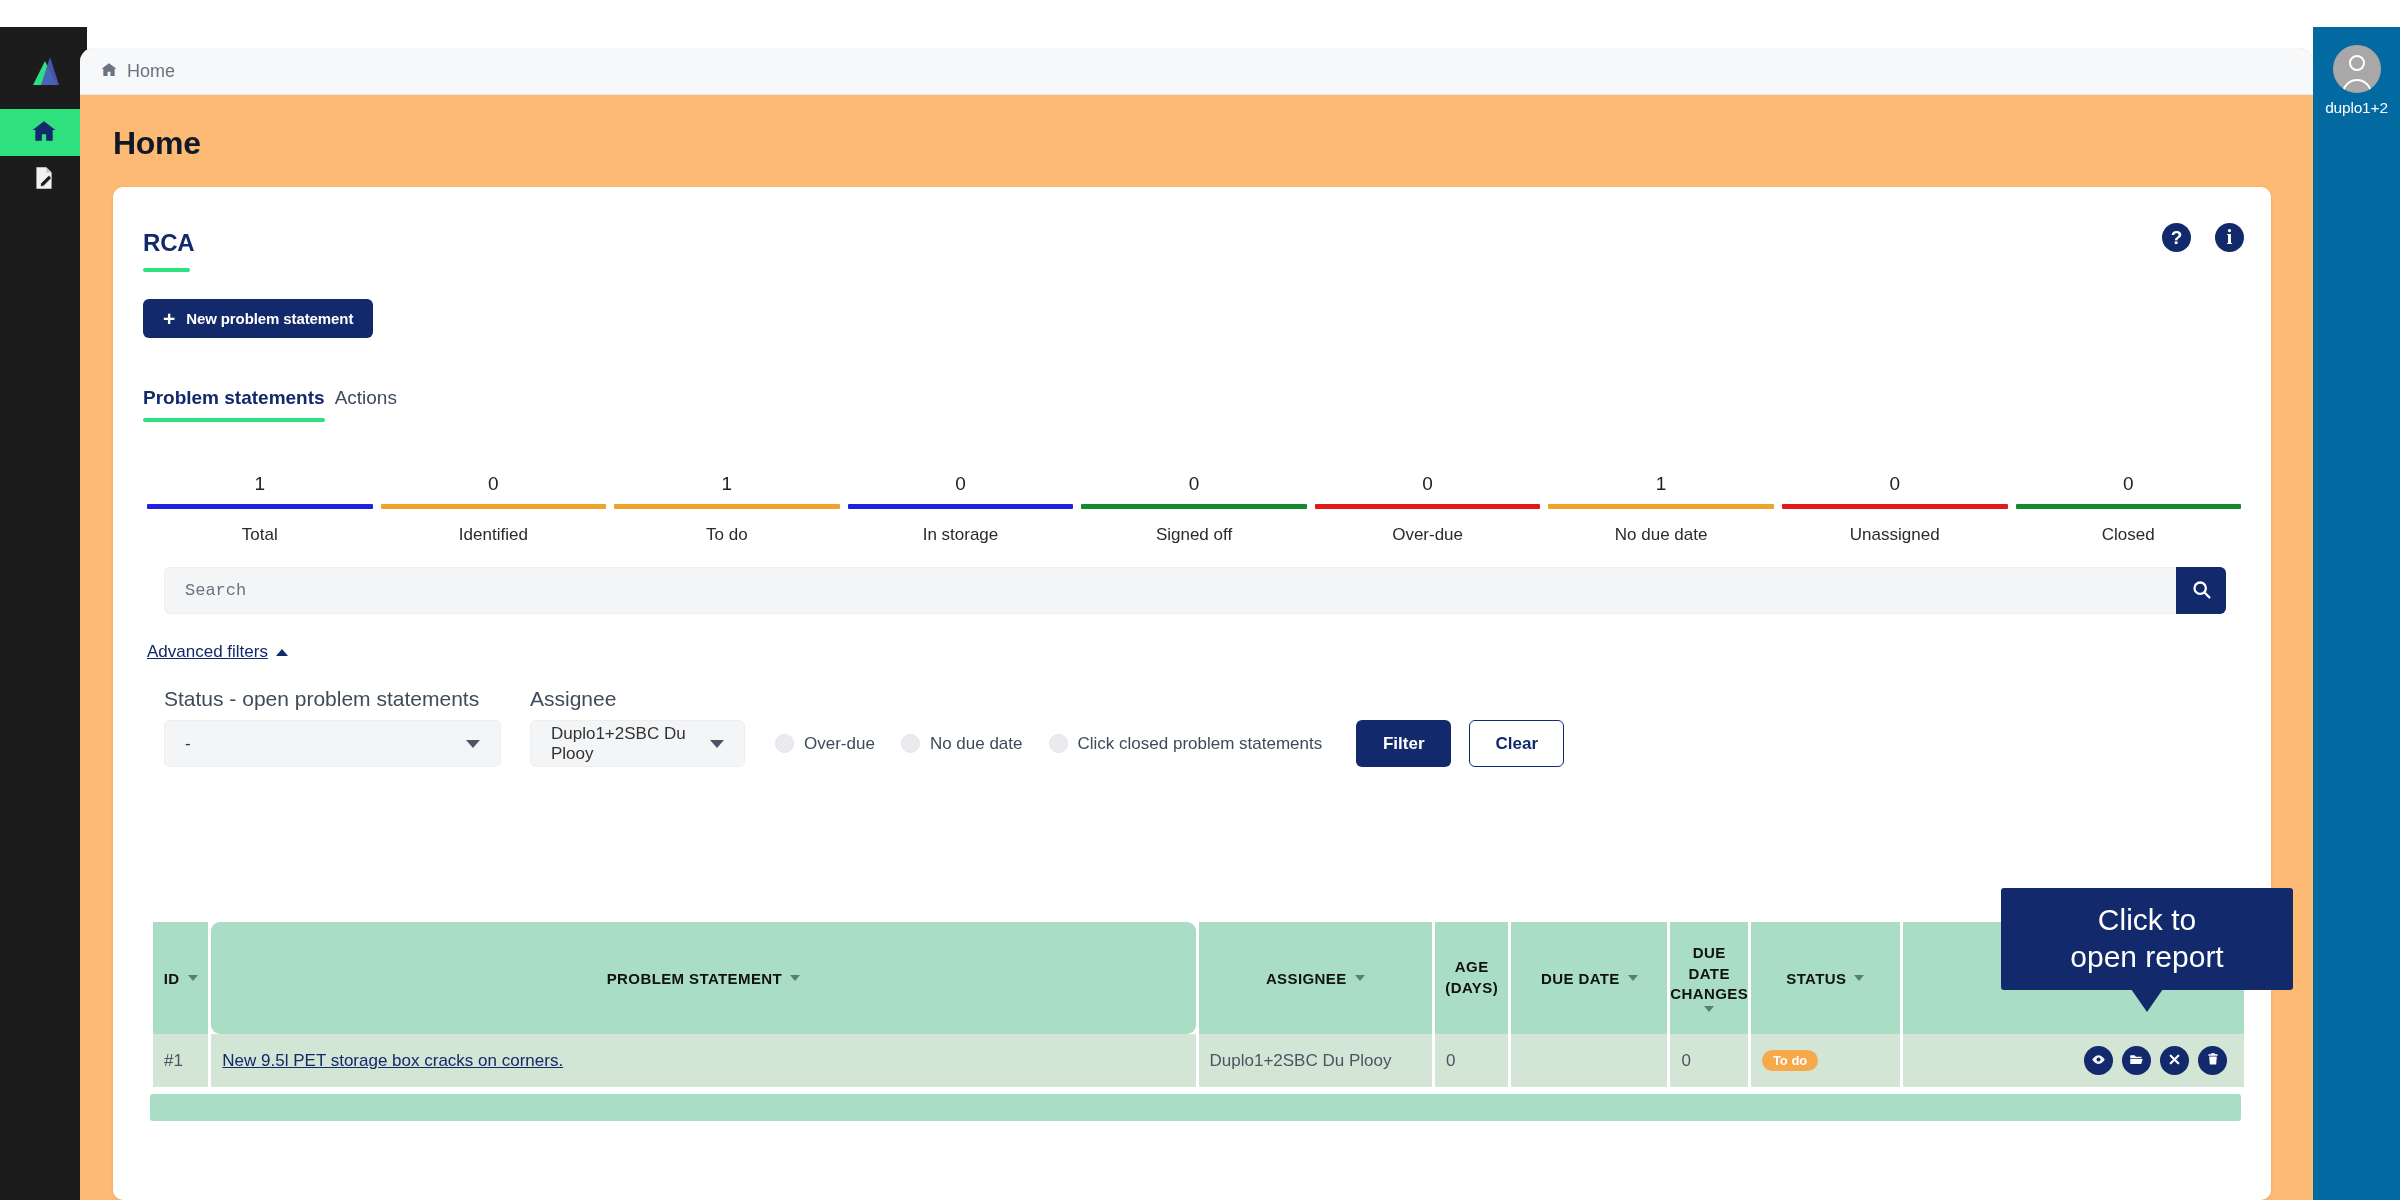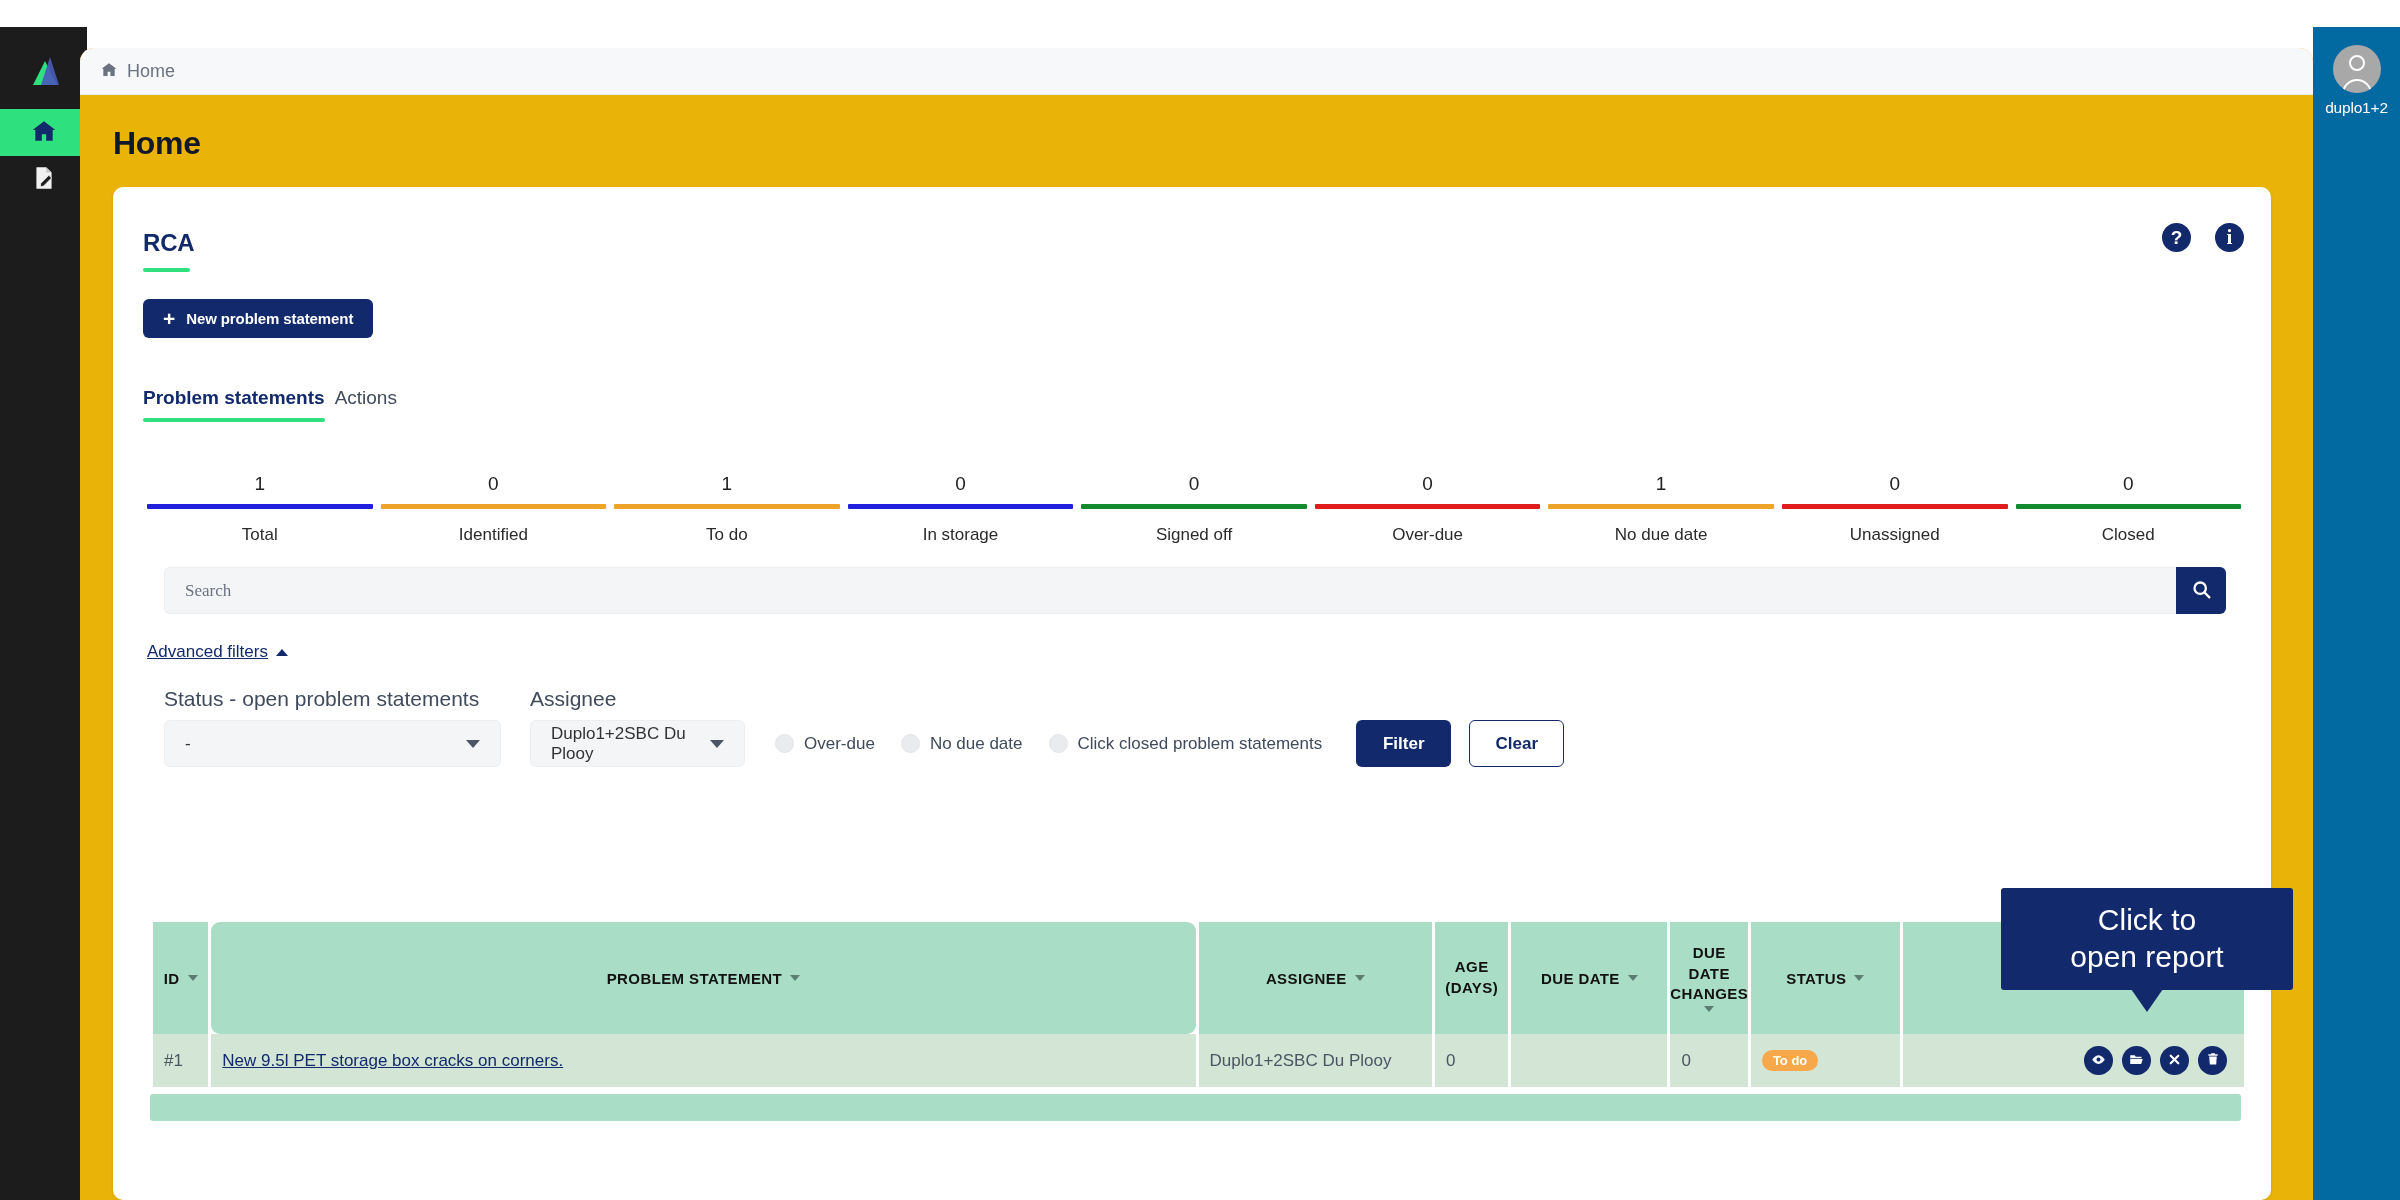--- a/index.html
+++ b/index.html
@@ -54,21 +54,21 @@
     position: absolute; bottom: -8px; left: 50%; transform: translateX(-50%);
     width: 30px; height: 22px; border-radius: 16px 16px 0 0;
     border: 2.5px solid #ffffff; border-bottom: none;
   }
   .user-name { color: #fff; font-size: 15.5px; letter-spacing: -0.2px; white-space: nowrap; }
 
   
   .main {
     position: absolute; left: 80px; top: 48px;
     width: 2233px; height: 1152px;
-    background: #eab308;
+    background: #fdba74;
     border-radius: 14px 14px 0 0;
     overflow: hidden;
   }
   .breadcrumb {
     height: 47px; background: #f7f8f9;
     display: flex; align-items: center; padding-left: 20px; gap: 9px;
     border-bottom: 1px solid #e8eaed;
   }
   .breadcrumb .bc-label { font-size: 18px; color: #6b7280; }
 
@@ -152,21 +152,21 @@
     position: absolute; left: 51px; top: 380px;
     width: 2062px; height: 47px;
     display: flex;
   }
   .search-input {
     flex: 1; height: 47px;
     background: #f4f5f7;
     border: 1px solid #eceef0; border-right: none;
     border-radius: 6px 0 0 6px;
     padding: 8px 20px; font-size: 17px; color: #333;
-    font-family: Liberation Serif, serif;
+    font-family: Liberation Mono, monospace;
     outline: none;
   }
   .search-input::placeholder { color: #6b7280; }
   .search-btn {
     width: 50px; height: 47px;
     background: #12296b; border: none;
     border-radius: 0 6px 6px 0;
     display: flex; align-items: center; justify-content: center;
     cursor: pointer;
   }

